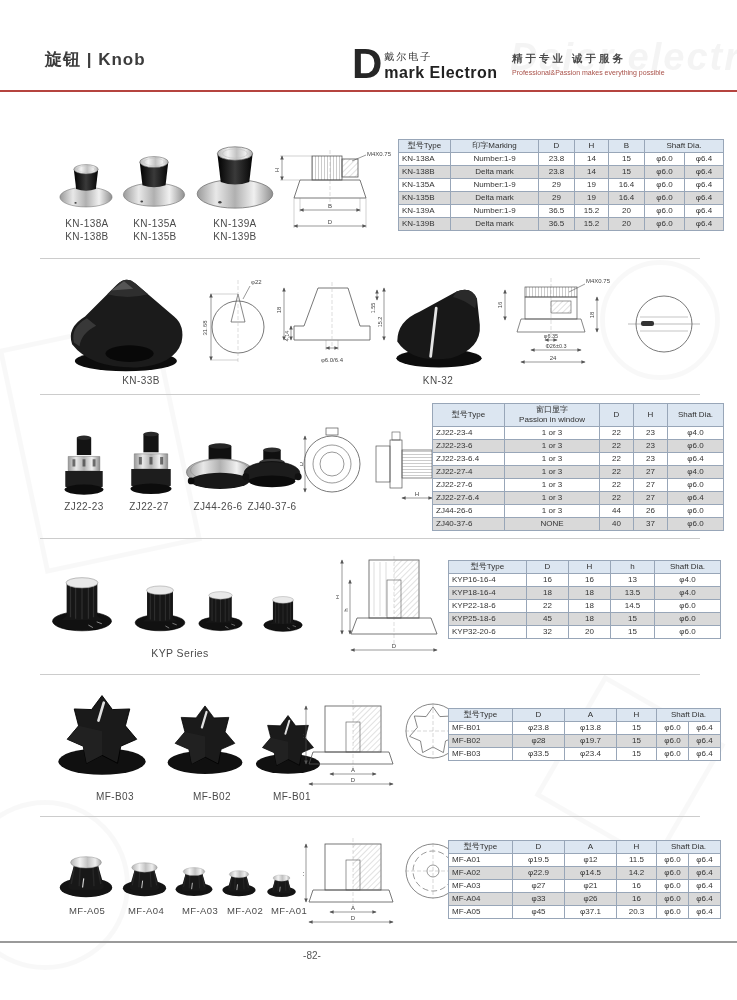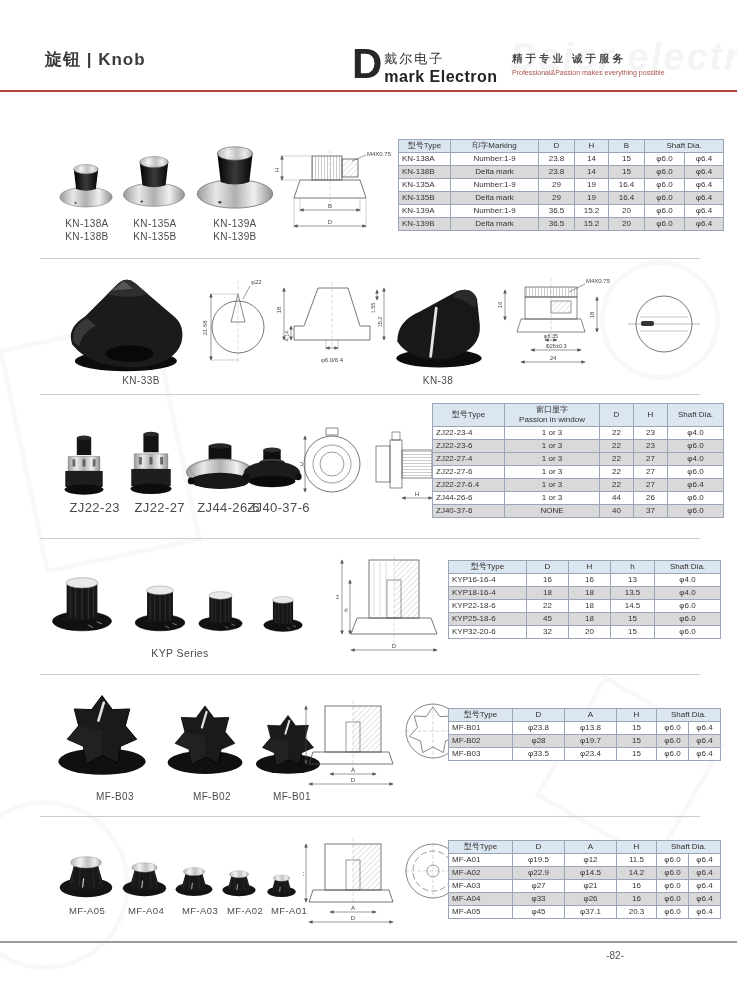--- a/index.html
+++ b/index.html
@@ -4,33 +4,33 @@
 <style>
   html,body{margin:0;padding:0;background:#e8e8e8;font-family:"Liberation Sans",sans-serif;}
   .sheet{position:relative;width:737px;height:1000px;background:#ffffff;margin:0 auto;overflow:hidden;outline:1px solid #ddd;}
   .abs{position:absolute;}
   
   .hdr-title{position:absolute;left:45px;top:48px;font-size:17px;font-weight:600;color:#3c3c3c;letter-spacing:1px;}
   .hdr-ghost{position:absolute;left:510px;top:36px;font-size:38px;font-weight:bold;font-style:italic;color:rgba(100,100,100,.07);letter-spacing:2px;white-space:nowrap;pointer-events:none;}
   .logo{position:absolute;left:352px;top:46px;display:flex;align-items:flex-start;}
   .logo-d{font-size:42px;font-weight:900;color:#262626;line-height:.85;}
   .logo-col{display:flex;flex-direction:column;margin-left:2px;margin-top:4px;}
-  .logo-zh{font-size:13px;color:#333;letter-spacing:2px;}
+  .logo-zh{font-size:10px;color:#333;letter-spacing:2px;}
   .logo-en{font-size:16px;font-weight:bold;color:#222;letter-spacing:.5px;}
   .slogan{position:absolute;left:512px;top:52px;}
   .slogan-zh{font-size:10.5px;font-weight:bold;color:#4a4a4a;letter-spacing:3px;}
   .slogan-en{font-size:7px;color:#a85048;margin-top:3px;}
   .redline{position:absolute;left:0;top:90px;width:737px;height:2px;background:#b5443f;}
   
   .divider{position:absolute;left:40px;width:660px;height:1px;background:#cccccc;}
   .footline{position:absolute;left:0;top:941px;width:737px;height:2px;background:#9a9a9a;}
-  .pageno{position:absolute;left:0;top:950px;width:624px;text-align:right;font-size:10px;color:#555;}
+  .pageno{position:absolute;left:0;top:950px;width:624px;text-align:center;font-size:10px;color:#555;}
   
   .lbl{position:absolute;text-align:center;color:#4b4b4b;font-size:10px;letter-spacing:.4px;line-height:1.3;}
-  .lbl.s9{font-size:13px;text-align:right;}
+  .lbl.s9{font-size:10px;}
   .lbl.s95{font-size:9.5px;}
   .lbl.s105{font-size:10.5px;}
   
   table.spec{border-collapse:collapse;table-layout:fixed;background:#fff;}
   .spec th,.spec td{border:1px solid #98a6b8;font-size:8px;color:#333;text-align:center;padding:1px 2px;white-space:pre-line;line-height:1.25;overflow:hidden;}
   .spec th{background:#dce6f1;font-weight:normal;color:#2f2f2f;}
   .spec tr.alt td{background:#d9d9d9;}
   .spec td:first-child{text-align:left;padding-left:3px;}
   
   .dim{font-size:6px;fill:#444;}
@@ -311,21 +311,21 @@
     <text x="99" y="30" class="dim55" transform="rotate(-90 99 30)" text-anchor="middle">1.55</text>
     <line x1="108" y1="10" x2="108" y2="62" stroke="#555" stroke-width=".6" marker-start="url(#arr)" marker-end="url(#arr)"></line>
     <text x="106" y="44" class="dim55" transform="rotate(-90 106 44)" text-anchor="middle">15.2</text>
     <path d="M50,62 V72 M62,62 V72" stroke="#888" stroke-width=".4"></path>
     <line x1="50" y1="70" x2="62" y2="70" stroke="#555" stroke-width=".6" marker-start="url(#arr)" marker-end="url(#arr)"></line>
     <text x="56" y="84" class="dim" text-anchor="middle">φ6.0/6.4</text>
   </svg>
   <svg class="abs" style="left:388px;top:276px;width:102px;height:94px">
       <use href="#s-kn32"></use>
     </svg>
-  <div class="lbl" style="left:398px;top:374px;width:80px">KN-38</div>
+  <div class="lbl" style="left:398px;top:374px;width:80px">KN-32</div>
   <svg class="abs" style="left:495px;top:272px;width:128px;height:100px" viewBox="0 0 128 100">
     <path d="M56,6 V64" stroke="#bbb" stroke-width=".5" stroke-dasharray="4 2"></path>
     <rect x="30" y="15" width="52" height="10" fill="url(#knurl)" stroke="#555" stroke-width=".7"></rect>
     <rect x="30" y="25" width="52" height="22" fill="none" stroke="#555" stroke-width=".7"></rect>
     <rect x="56" y="29" width="20" height="12" fill="url(#hatch)" stroke="#555" stroke-width=".6"></rect>
     <path d="M26,47 H86 L90,60 H22 Z" fill="none" stroke="#555" stroke-width=".7"></path>
     <line x1="10" y1="18" x2="10" y2="48" stroke="#555" stroke-width=".6" marker-start="url(#arr)" marker-end="url(#arr)"></line>
     <text x="7" y="33" class="dim" transform="rotate(-90 7 33)" text-anchor="middle">16</text>
     <path d="M90,12 L74,20" stroke="#555" stroke-width=".6"></path>
     <text x="91" y="11" class="dim">M4X0.75</text>
@@ -406,20 +406,27 @@
             <td>23</td>
             <td>φ4.0</td>
           </tr>
           <tr class="alt">
             <td>ZJ22-23-6</td>
             <td>1 or 3</td>
             <td>22</td>
             <td>23</td>
             <td>φ6.0</td>
           </tr>
+          <tr>
+            <td>ZJ22-23-6.4</td>
+            <td>1 or 3</td>
+            <td>22</td>
+            <td>23</td>
+            <td>φ6.4</td>
+          </tr>
           <tr class="alt">
             <td>ZJ22-27-4</td>
             <td>1 or 3</td>
             <td>22</td>
             <td>27</td>
             <td>φ4.0</td>
           </tr>
           <tr>
             <td>ZJ22-27-6</td>
             <td>1 or 3</td>

